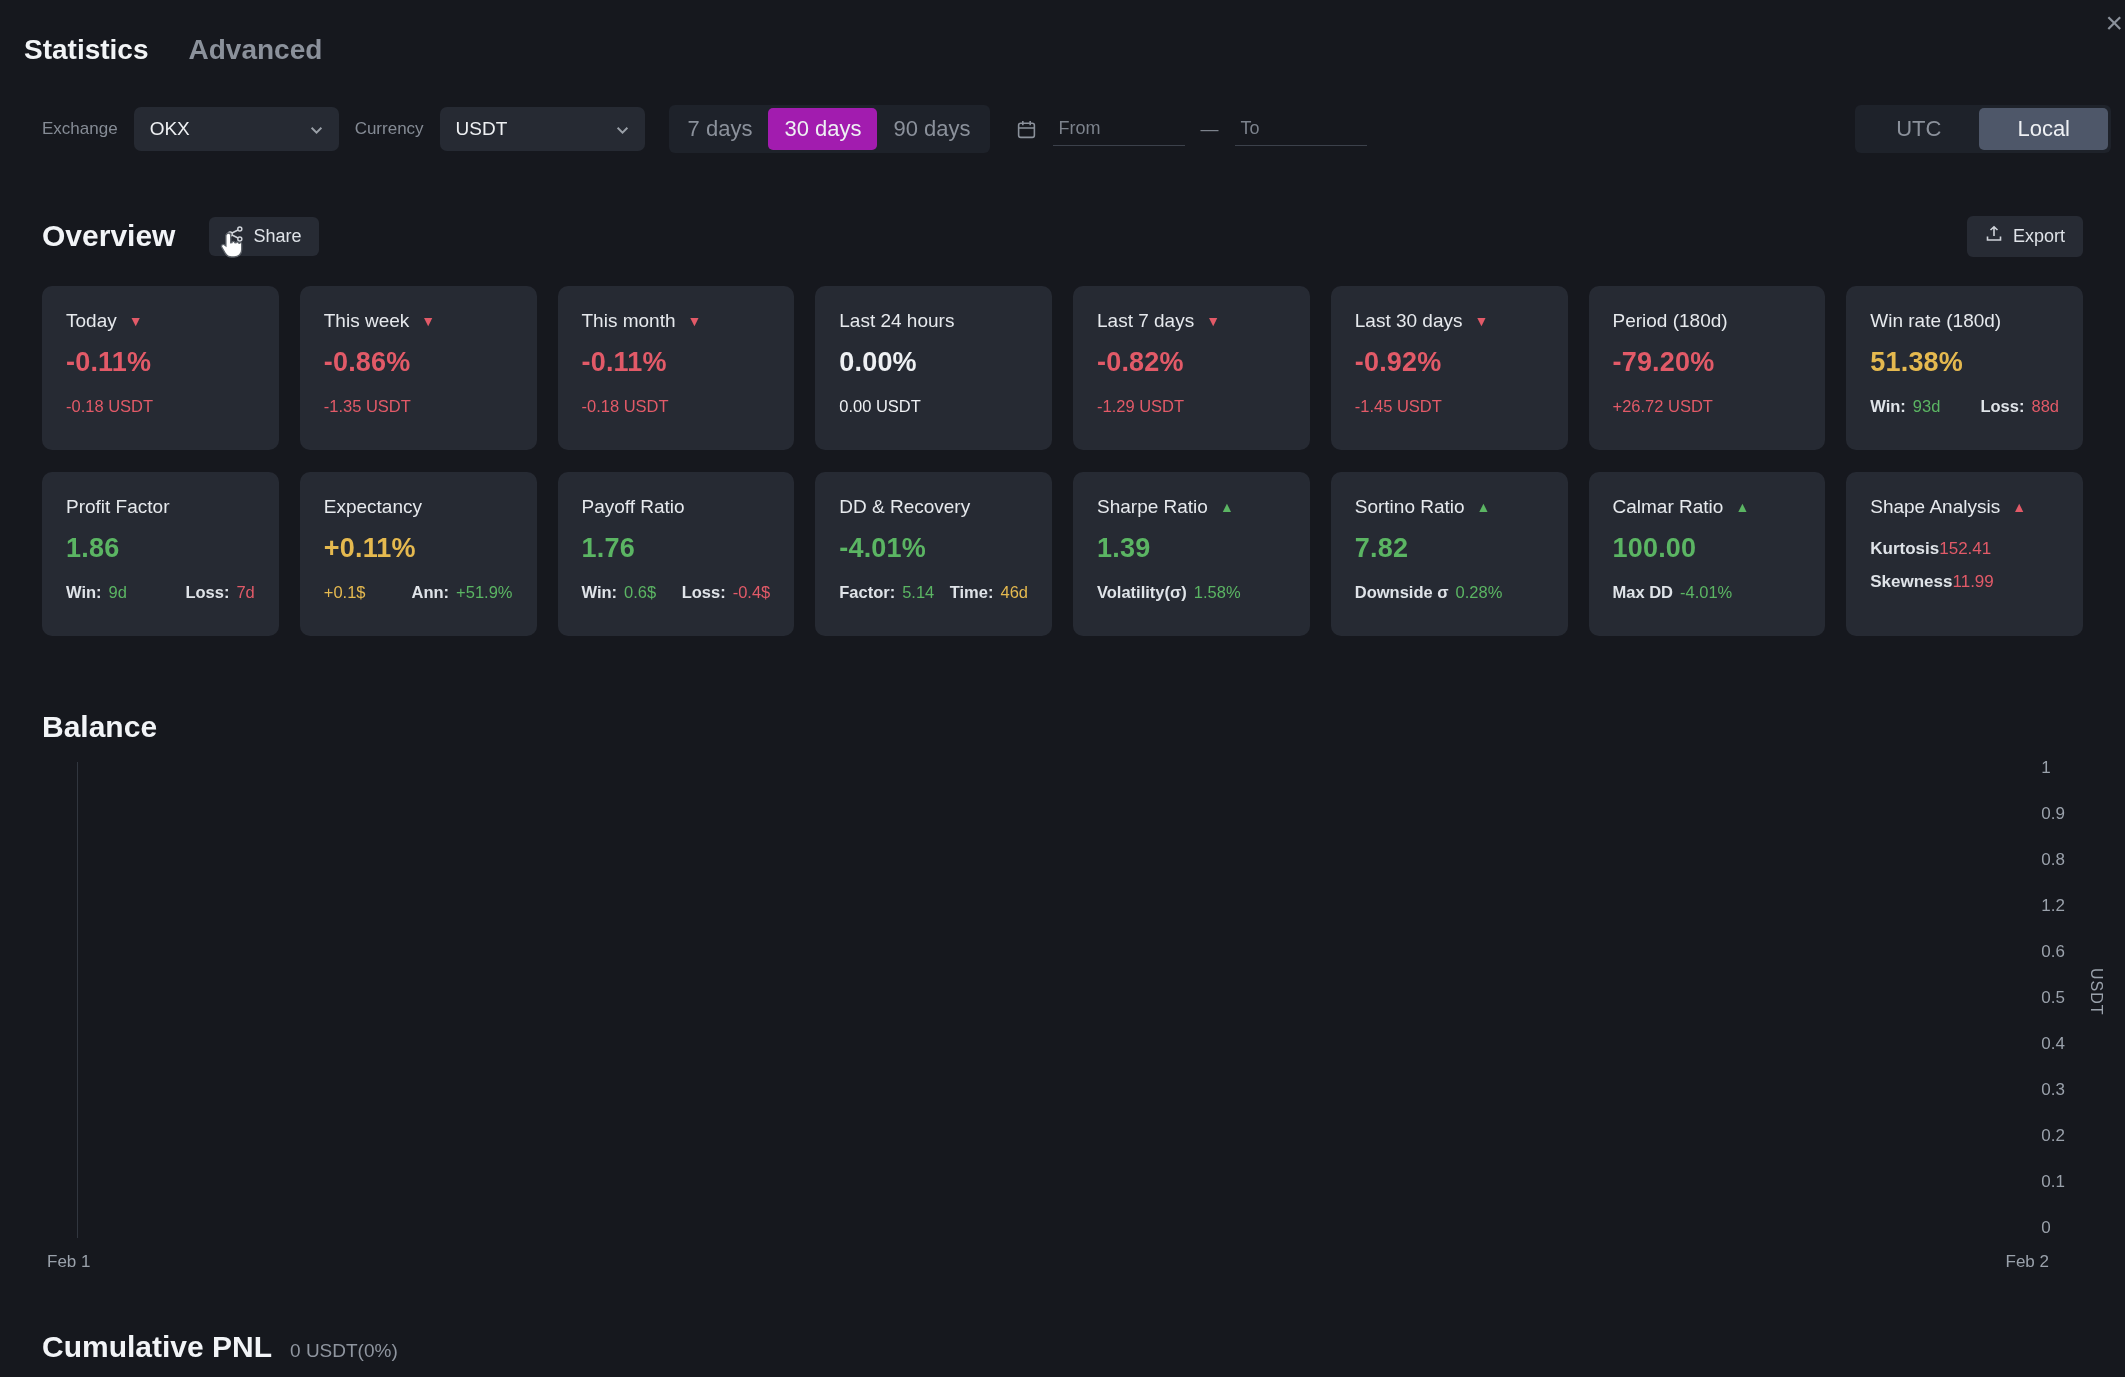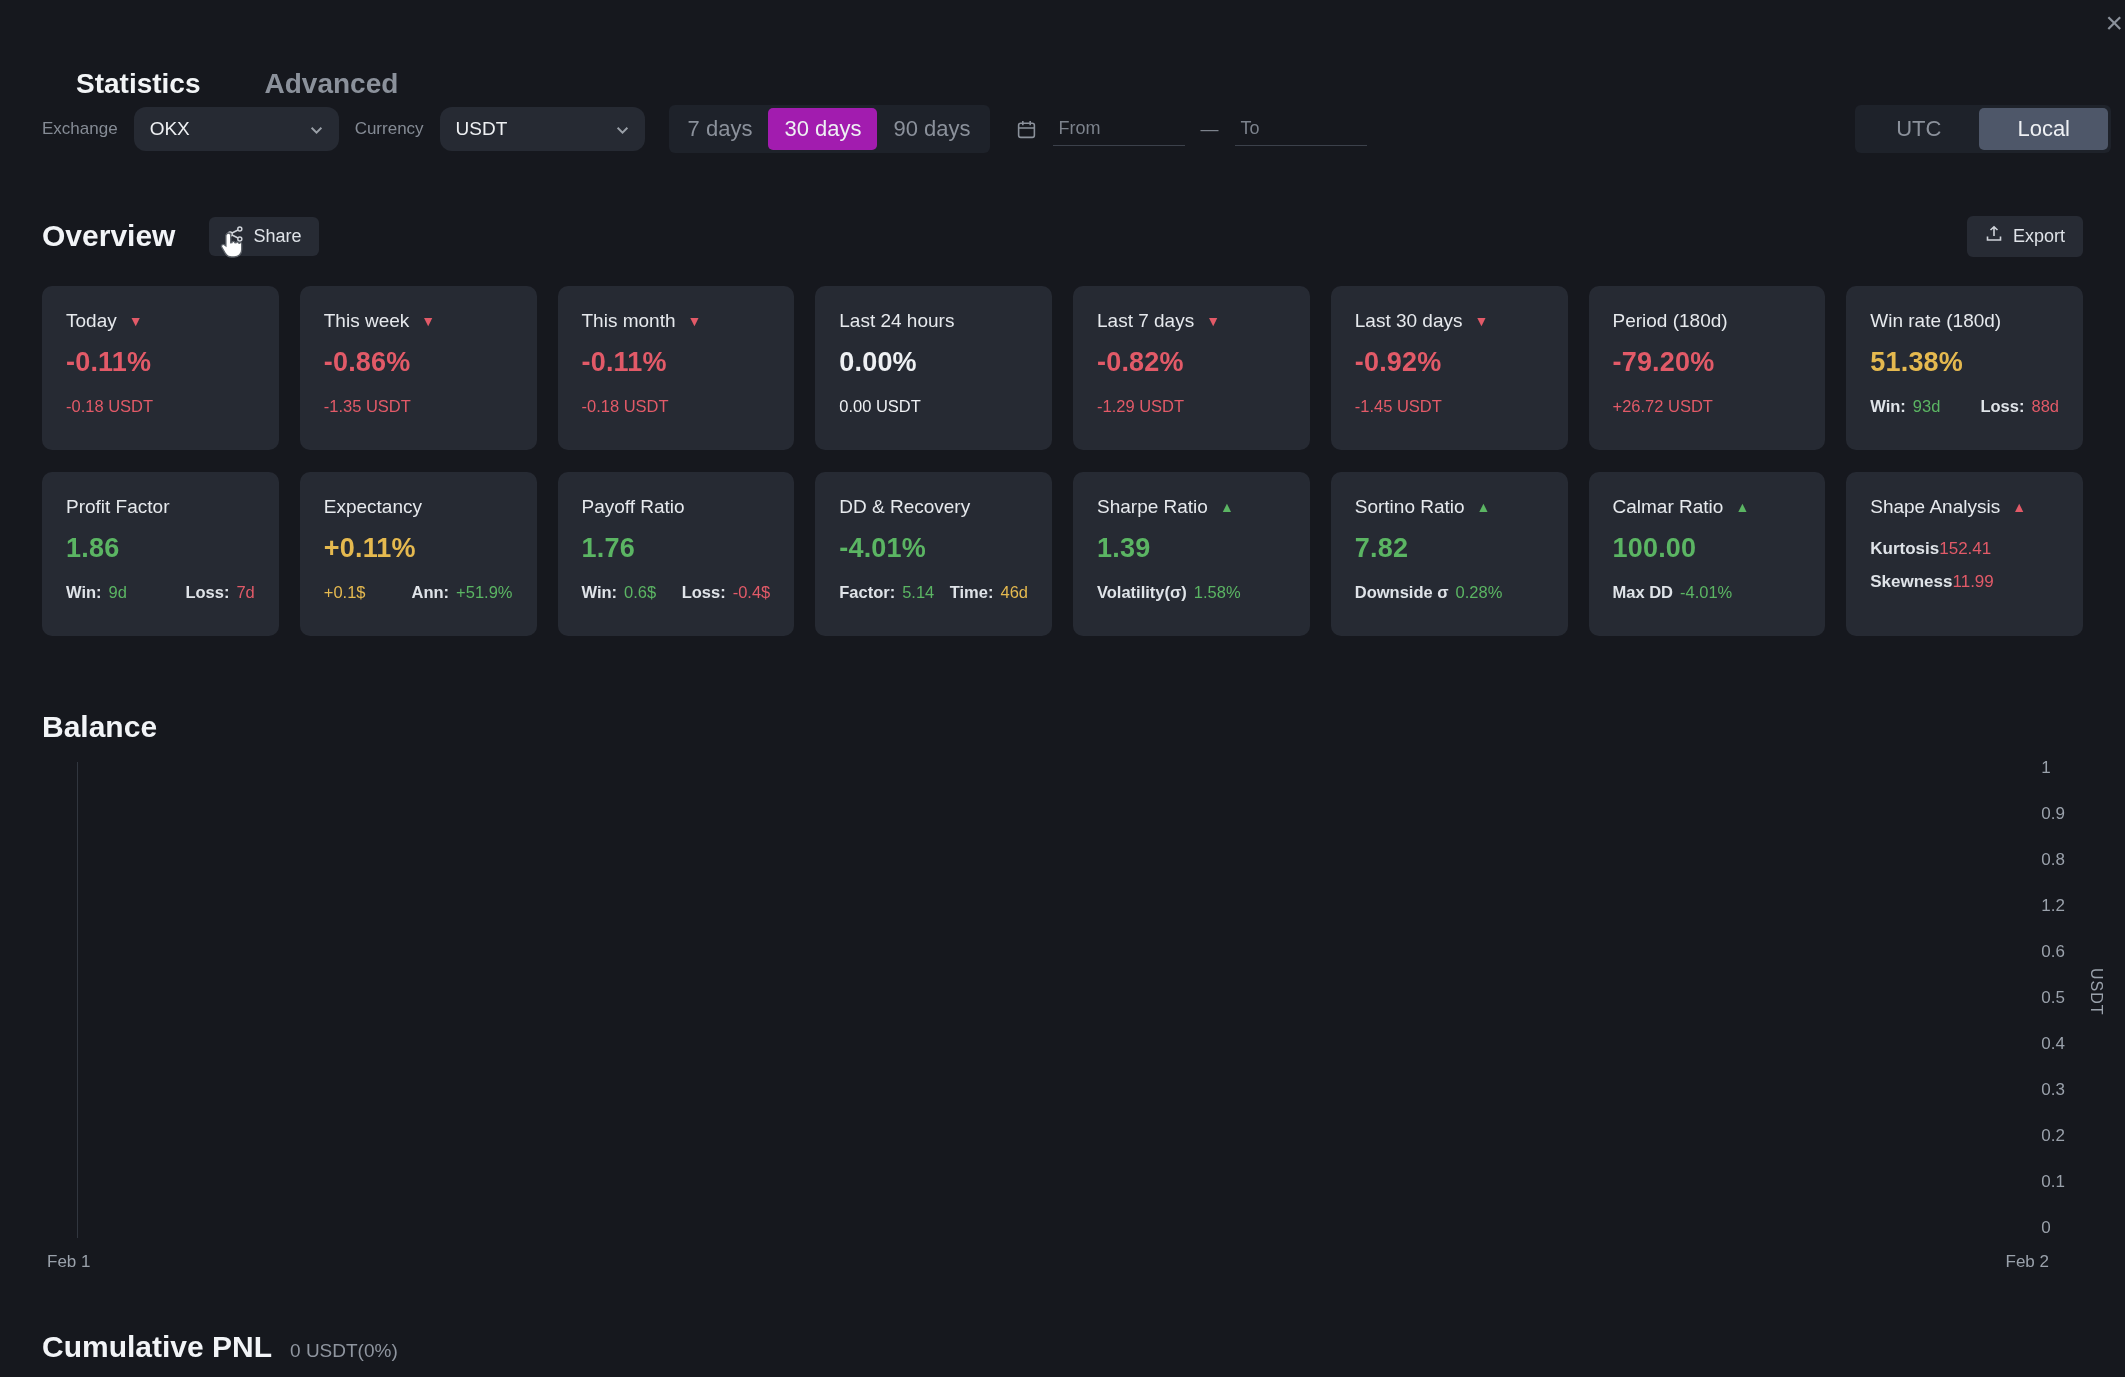--- a/index.html
+++ b/index.html
@@ -5,28 +5,28 @@
   * { margin:0; padding:0; box-sizing:border-box; }
   html,body { width:2125px; height:1377px; }
   body {
     background:#16181e; color:#e8eaee;
     font-family:"Liberation Sans", sans-serif;
     position:relative; overflow:hidden;
   }
   .close-x { position:absolute; top:8px; right:2px; color:#8b919b; font-size:30px; line-height:1; }
 
   
-  .header { display:flex; align-items:flex-end; height:100px; padding-left:76px; gap:64px; }
+  .header { display:flex; align-items:center; height:100px; padding-left:24px; gap:40px; }
   .tab { font-size:28px; font-weight:700; color:#f2f4f6; cursor:pointer; }
   .tab.inactive { color:#8b919b; }
 
   
   .filters { display:flex; align-items:center; padding:0 14px 0 42px; height:58px; gap:16px; }
   .flabel { color:#858b95; font-size:17px; white-space:nowrap; }
-  .select { width:205px; height:44px; background:#262a33; border-radius:12px; display:flex;
+  .select { width:205px; height:44px; background:#262a33; border-radius:7px; display:flex;
             align-items:center; justify-content:space-between; padding:0 16px; font-size:19px; color:#eef0f3; }
   .range-group { display:flex; background:#1e222a; border-radius:6px; padding:3px; margin-left:8px; }
   .chip { padding:8px 16px; font-size:22px; color:#8b919b; border-radius:5px; white-space:nowrap; cursor:pointer; }
   .chip.selected { background:#a21caf; color:#eef0f3; }
   .cal-wrap { margin-left:10px; display:flex; align-items:center; }
   .date-field { width:132px; border-bottom:1px solid #3c414b; padding:6px 6px; font-size:18px; color:#7c828c; }
   .dash { color:#7c828c; font-size:18px; }
   .tz-group { margin-left:auto; display:flex; background:#1e222a; border-radius:6px; padding:3px; }
   .tz-group .chip { padding:8px 38px; }
   .tz-group .chip.selected { background:#4e5769; }

